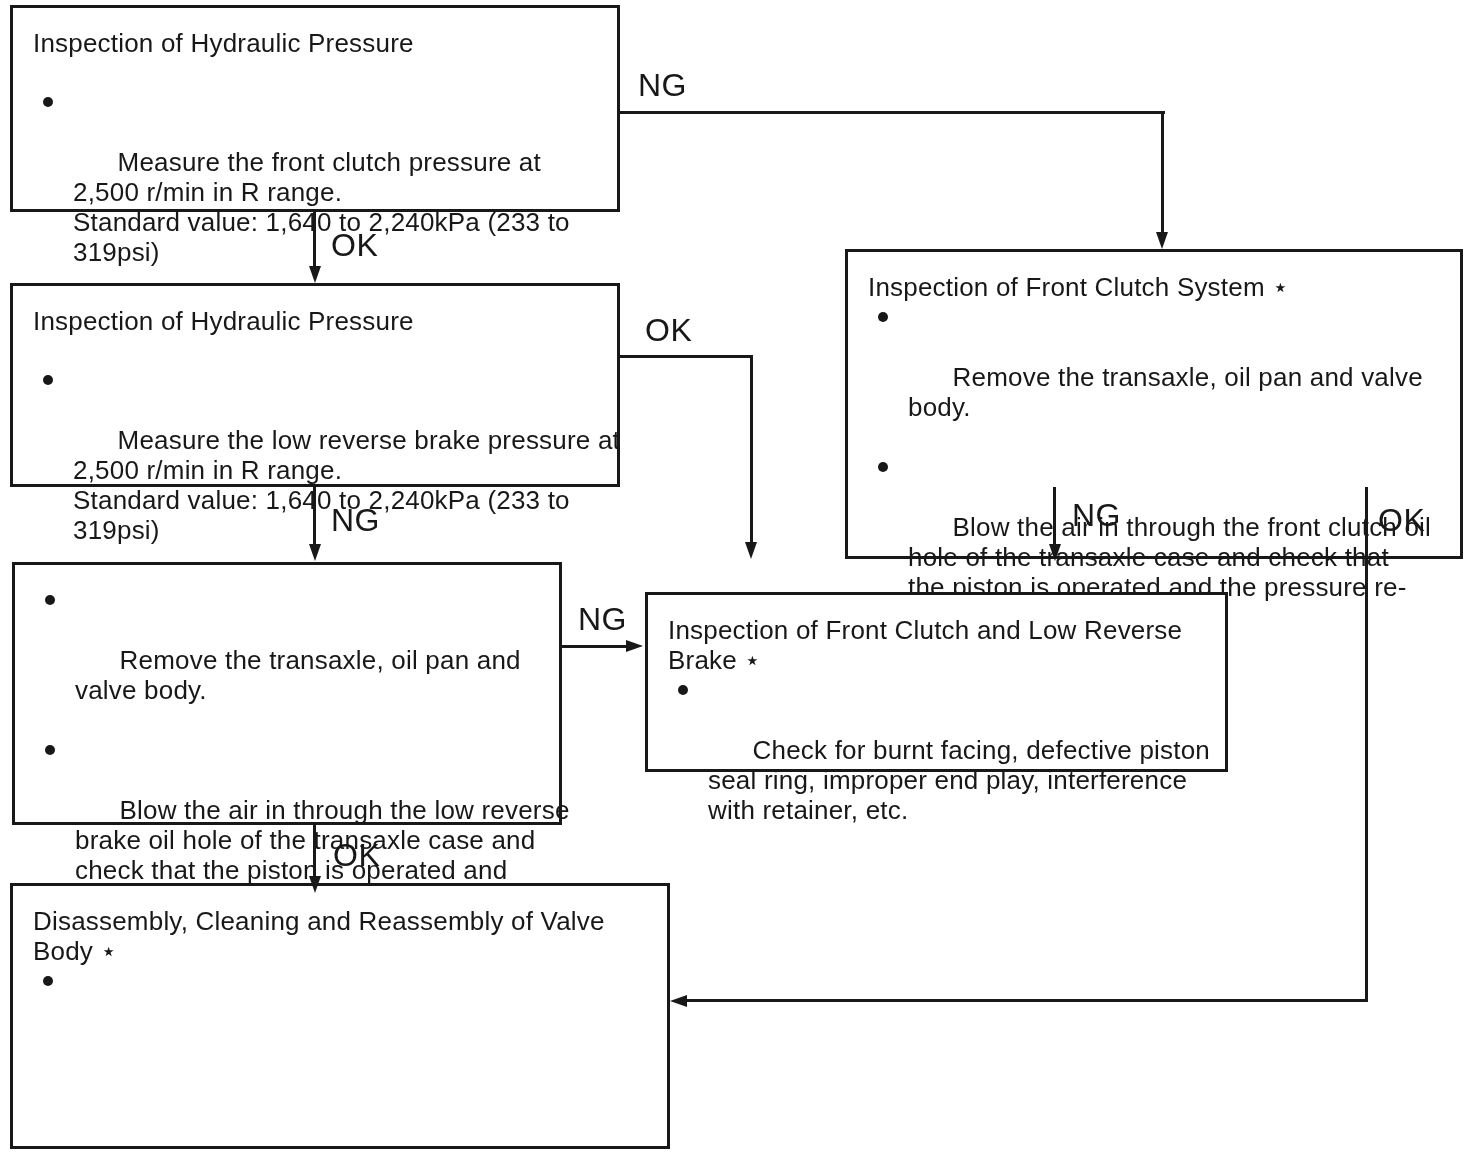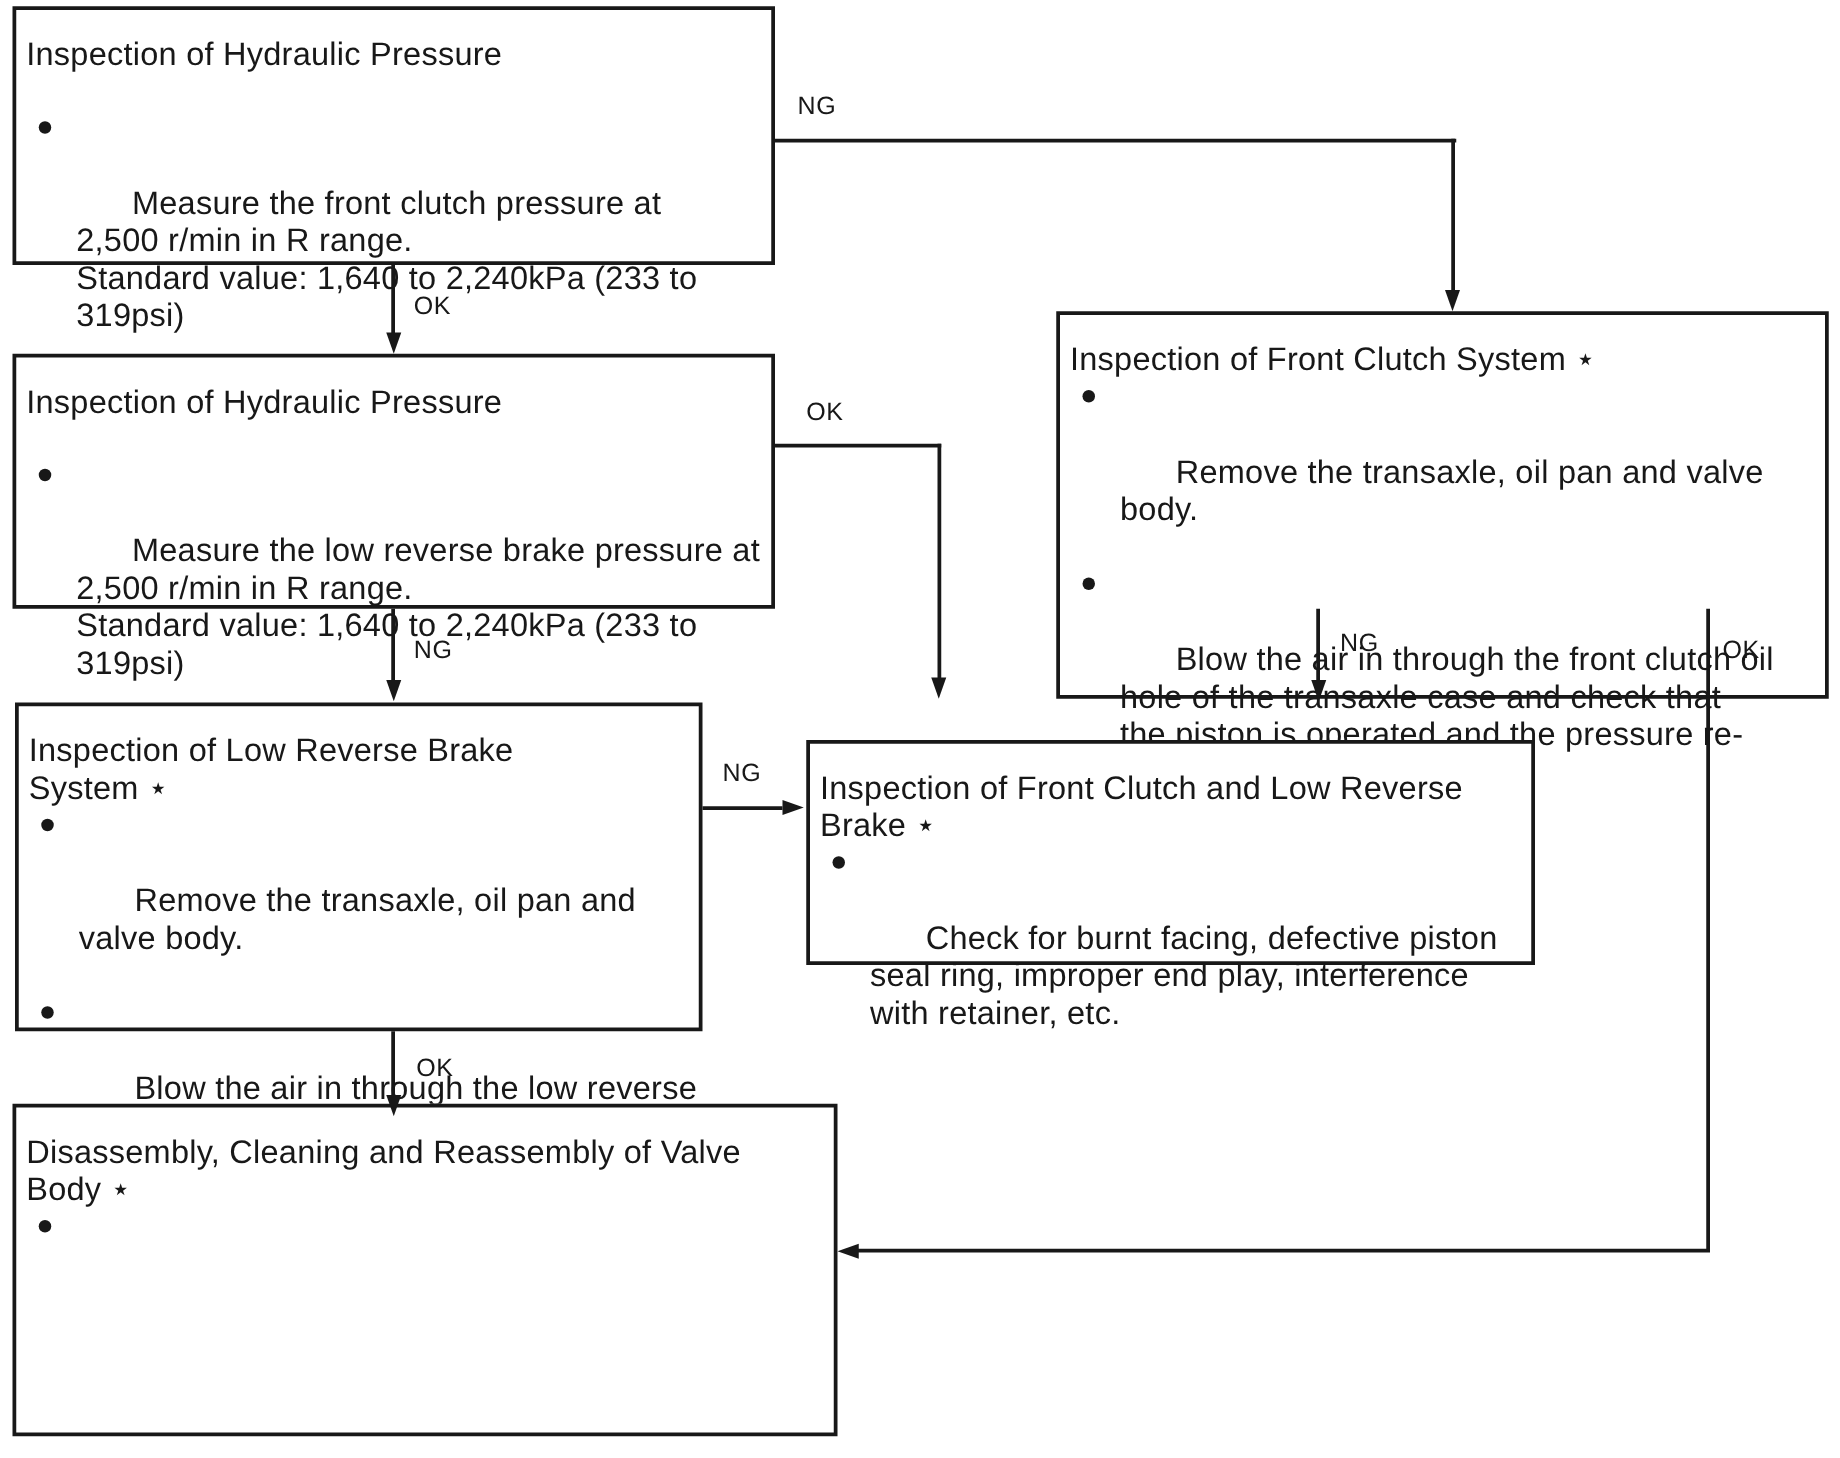--- a/index.html
+++ b/index.html
@@ -12,37 +12,37 @@
     background:var(--paper);
     font-family:"Liberation Sans", sans-serif;
     color:var(--ink);
     overflow:hidden;
   }
   .box{
     position:absolute;
     box-sizing:border-box;
     border:3px solid var(--ink);
     background:var(--paper);
-    padding:20px 12px 0 8px;
+    padding:20px 12px 0 20px;
     font-size:26px;
     line-height:30px;
     letter-spacing:0.2px;
   }
   .title{white-space:pre;}
   .bullets{margin:0;padding:0;list-style:none;}
   .bullets.gap{margin-top:29px;}
   .bullet{position:relative;padding-left:40px;white-space:pre;}
   .bullet .dot{
     position:absolute;left:10px;top:10px;
     width:10px;height:10px;border-radius:50%;
     background:var(--ink);
   }
   .edge-label{
     position:absolute;
-    font-size:20px;line-height:30px;
+    font-size:32px;line-height:30px;
     letter-spacing:0.5px;
     white-space:nowrap;
   }
   .hline,.vline{position:absolute;background:var(--ink);}
   .hline{height:3px;}
   .vline{width:3px;}
   .arrow{position:absolute;width:0;height:0;}
   .arrow.down{border-left:6px solid transparent;border-right:6px solid transparent;border-top:17px solid var(--ink);}
   .arrow.right{border-top:6px solid transparent;border-bottom:6px solid transparent;border-left:17px solid var(--ink);}
   .arrow.left{border-top:6px solid transparent;border-bottom:6px solid transparent;border-right:17px solid var(--ink);}
@@ -88,22 +88,20 @@
       <span class="dot"></span>
       <span class="txt">Blow the air in through the front clutch oil
 hole of the transaxle case and check that
 the piston is operated and the pressure re-
 tained.</span>
     </li>
   </ul>
 </section>
 
 <section class="box" style="left:12px;top:562px;width:550px;height:263px;">
-  <div class="title">Inspection of Low Reverse Brake
-System ⋆</div>
   <ul class="bullets">
     <li class="bullet">
       <span class="dot"></span>
       <span class="txt">Remove the transaxle, oil pan and
 valve body.</span>
     </li>
     <li class="bullet">
       <span class="dot"></span>
       <span class="txt">Blow the air in through the low reverse
 brake oil hole of the transaxle case and

